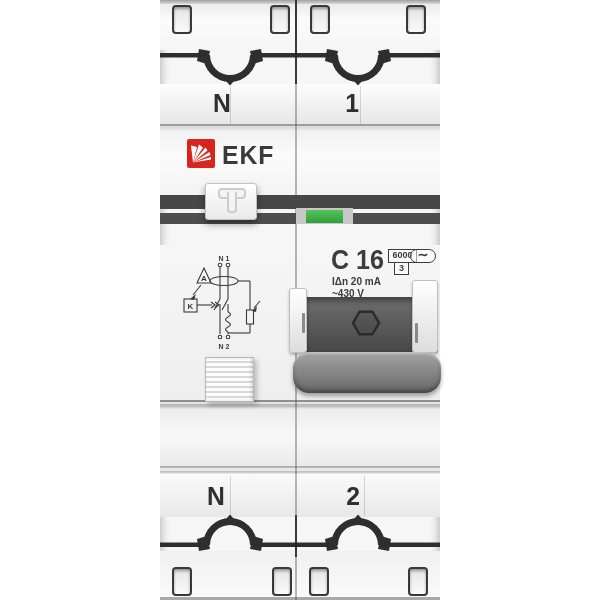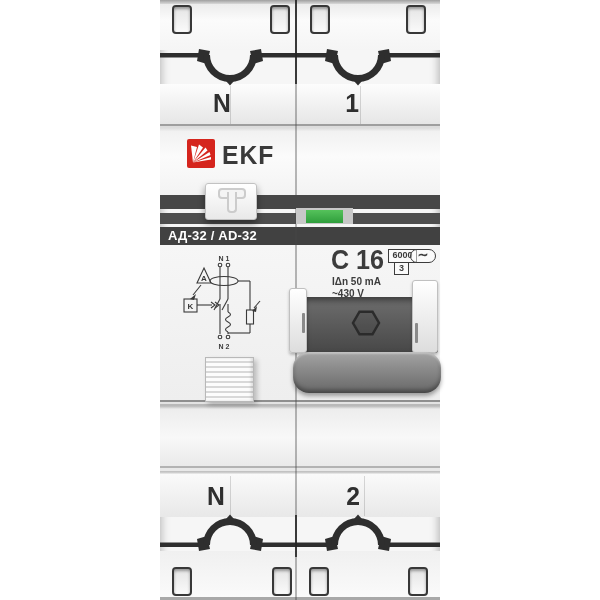--- a/index.html
+++ b/index.html
@@ -136,21 +136,20 @@
         <polygon points="6,23 18.5,8 20.5,11"></polygon>
             <polygon points="6,23 22.5,12.5 23.5,15.5"></polygon>
         <polygon points="6,23 24,17.5 24,20"></polygon>
           </g>
         </svg>
     </div>
     <div class="abs brand" style="top:140px;">EKF</div>
 
     <div class="abs stripe1"></div>
     <div class="abs stripe2"></div>
-    <div class="abs stripe3">АД-32 / AD-32</div>
 
     <div class="abs indicator">
       <div class="indicator-green"></div>
     </div>
 
     <div class="abs handle">
       <div class="t-bar"></div>
       <div class="t-stem"></div>
     </div>
 
@@ -195,21 +194,21 @@
           <text x="10.5" y="57" font-size="8">K</text>
           <text x="44" y="97">N 2</text>
         </g>
       </svg>
     </div>
 
     <div class="abs c16">C 16</div>
     <div class="abs box6000">6000</div>
     <div class="abs box3">3</div>
     <div class="abs boxwave">∼</div>
-    <div class="abs idn">IΔn 50 mA</div>
+    <div class="abs idn">IΔn 20 mA</div>
     <div class="abs volt">~430 V</div>
 
     <div class="abs test-btn"></div>
 
     <div class="abs din-recess">
       <svg viewBox="0 0 134 56" style="display:block;width:100%;height:100%;">
         <polygon points="75,26 68.5,37.3 55.5,37.3 49,26 55.5,14.7 68.5,14.7" fill="rgba(0,0,0,0.10)" stroke="#2b2b2b" stroke-width="2.5"></polygon>
       </svg>
     </div>
     <div class="abs clip clip-left">

